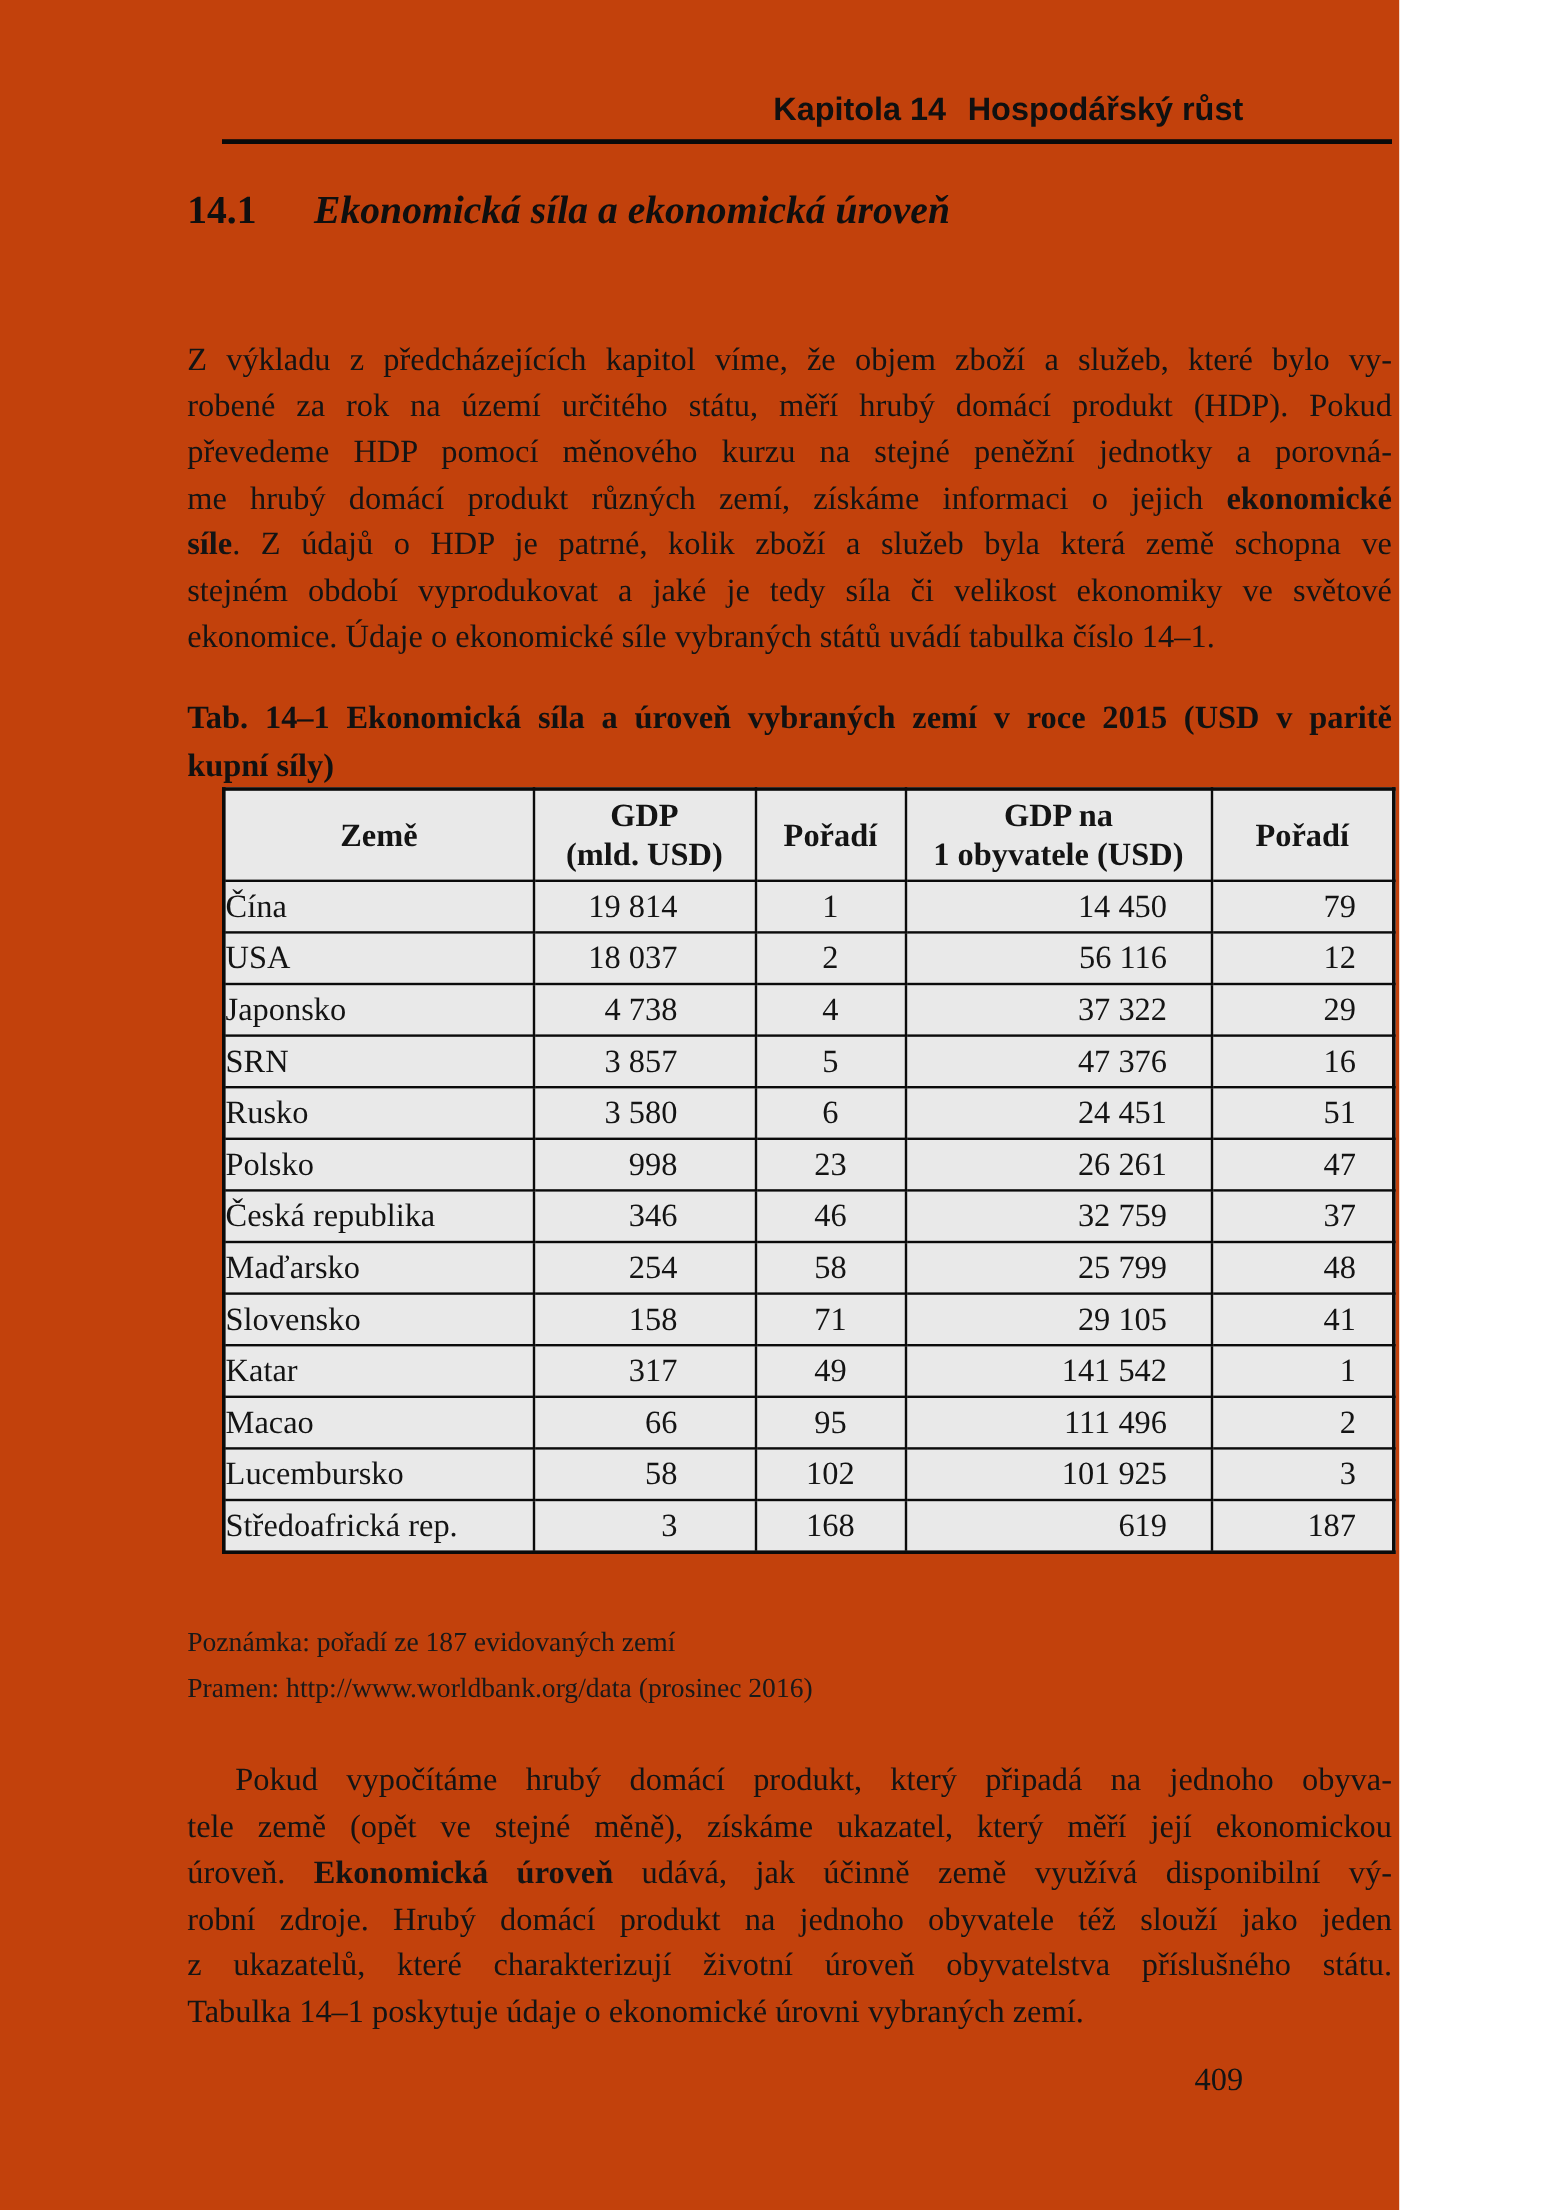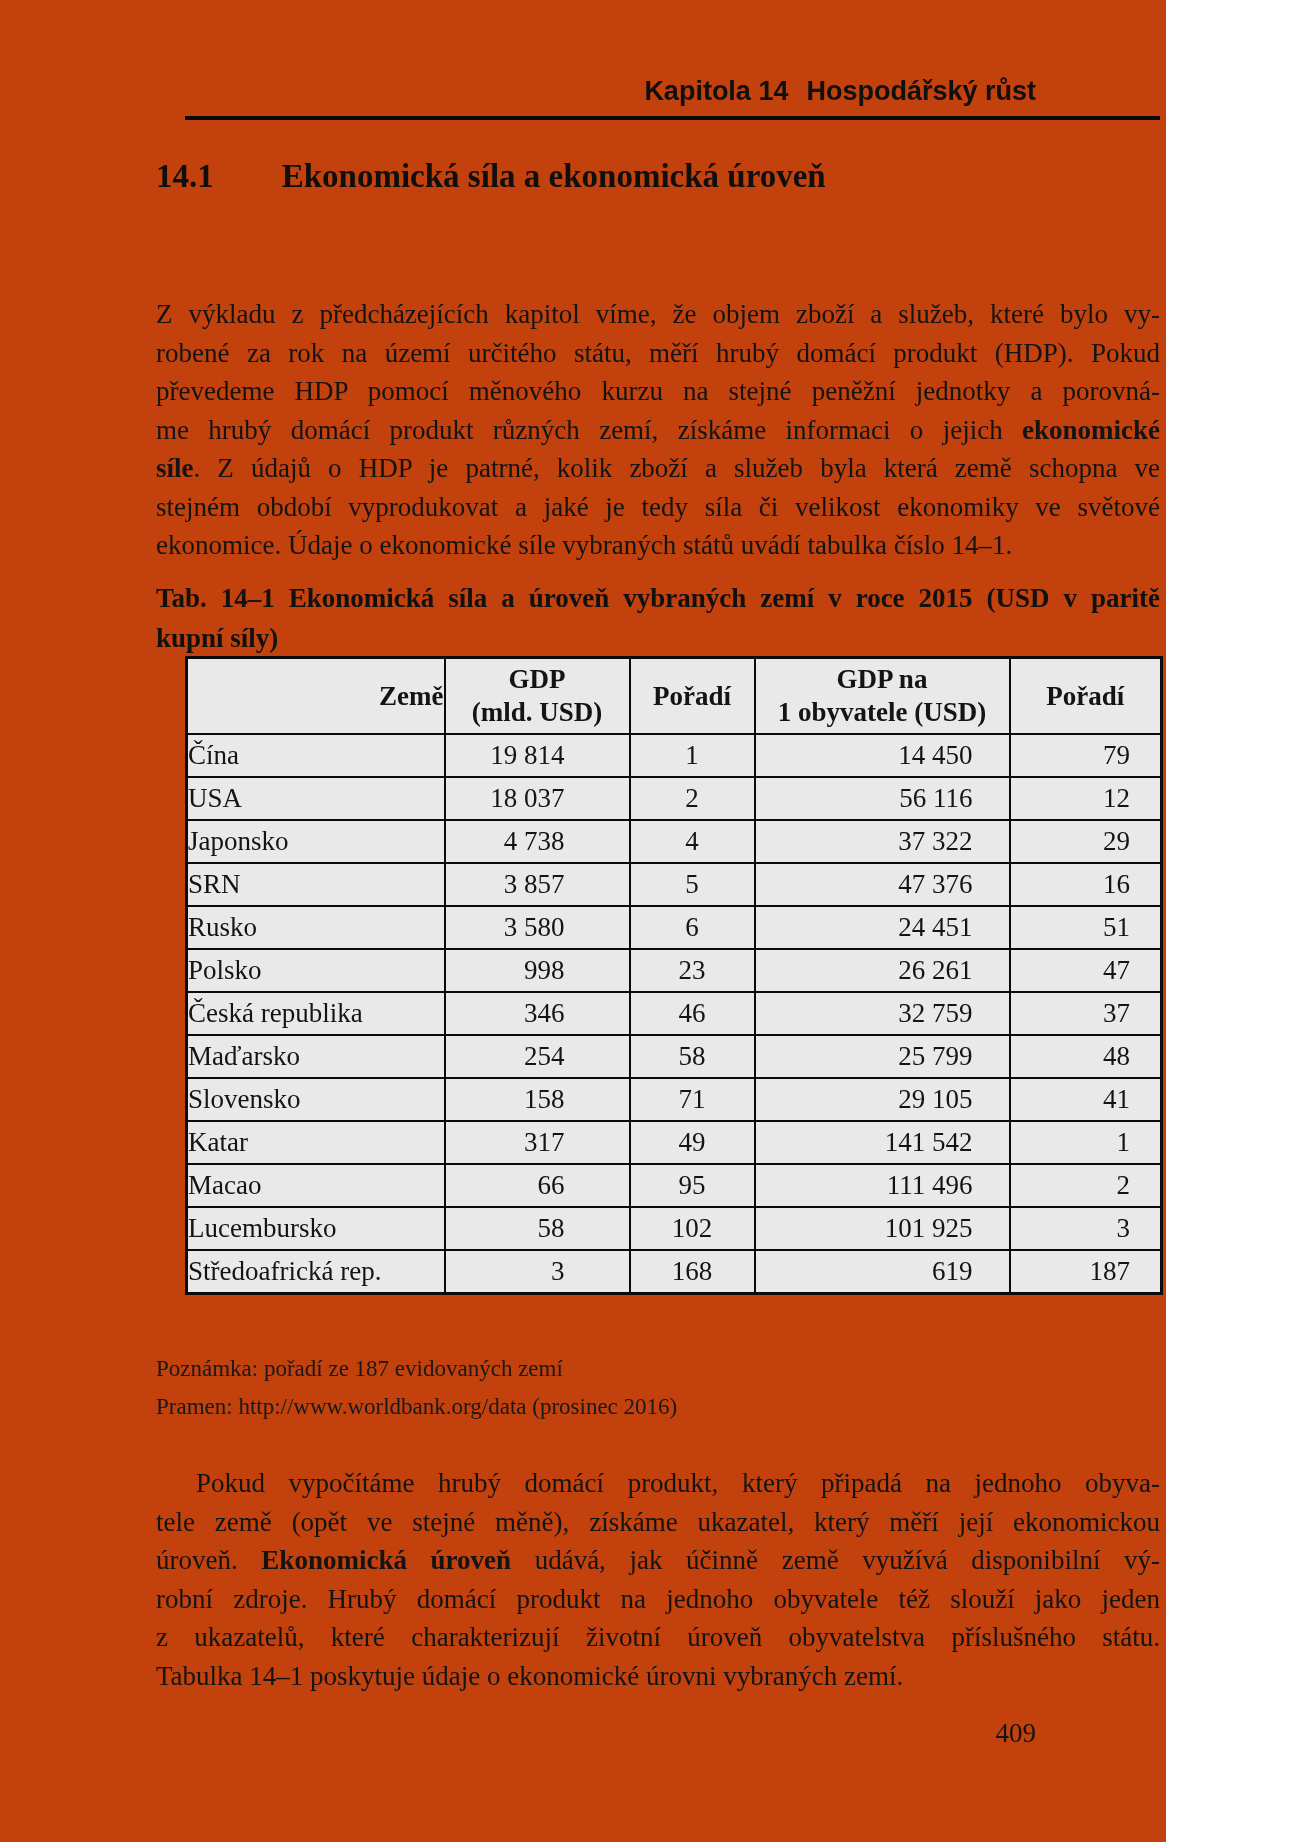--- a/index.html
+++ b/index.html
@@ -23,31 +23,31 @@
     position:absolute;top:116px;left:185px;width:975px;height:4px;
     background:#0a0a0a;
   }
   
   .section-heading{
     position:absolute;top:158px;left:156px;margin:0;
     font-size:33px;font-weight:bold;color:#0f0f0f;
     font-family:"Liberation Serif", serif;
     white-space:nowrap;
   }
-  .section-heading .sec-title{margin-left:68px;}
+  .section-heading .sec-title{margin-left:48px;font-style:italic;}
   
   .para{
     position:absolute;left:156px;width:1004px;
     font-size:27px;line-height:38.5px;color:#141414;
   }
   .para .line{text-align:justify;text-align-last:justify;}
   .para .line.last{text-align:justify;text-align-last:left;}
   .para .line.indent{text-indent:40px;}
   .para b{font-weight:bold;}
-  #para1{top:280px;margin-top:15px;}
+  #para1{top:280px;}
   #para2{top:1464px;}
   
   .caption{
     position:absolute;top:578px;left:156px;width:1004px;
     font-size:27px;font-weight:bold;line-height:40px;color:#111;
   }
   .caption .line{text-align:justify;text-align-last:justify;}
   .caption .line.last{text-align-last:left;}
   
   table.data-table{
@@ -59,21 +59,21 @@
   }
   table.data-table th, table.data-table td{
     border:2px solid #0b0b0b;
     padding:0;
     vertical-align:middle;
   }
   table.data-table th{
     height:74px;font-weight:bold;text-align:center;
     white-space:pre-line;line-height:33px;
   }
-  table.data-table th.c0{text-align:right;}
+  table.data-table th.c0{text-align:center;}
   table.data-table td{height:41px;}
   table.data-table td.c0{text-align:left;padding-left:0;}
   table.data-table td.c1{text-align:right;padding-right:64px;}
   table.data-table td.c2{text-align:center;}
   table.data-table td.c3{text-align:right;padding-right:36px;margin-top:10px;}
   table.data-table td.c4{text-align:right;padding-right:30px;}
   
   .tnote{
     position:absolute;left:156px;
     font-size:23px;color:#191919;

